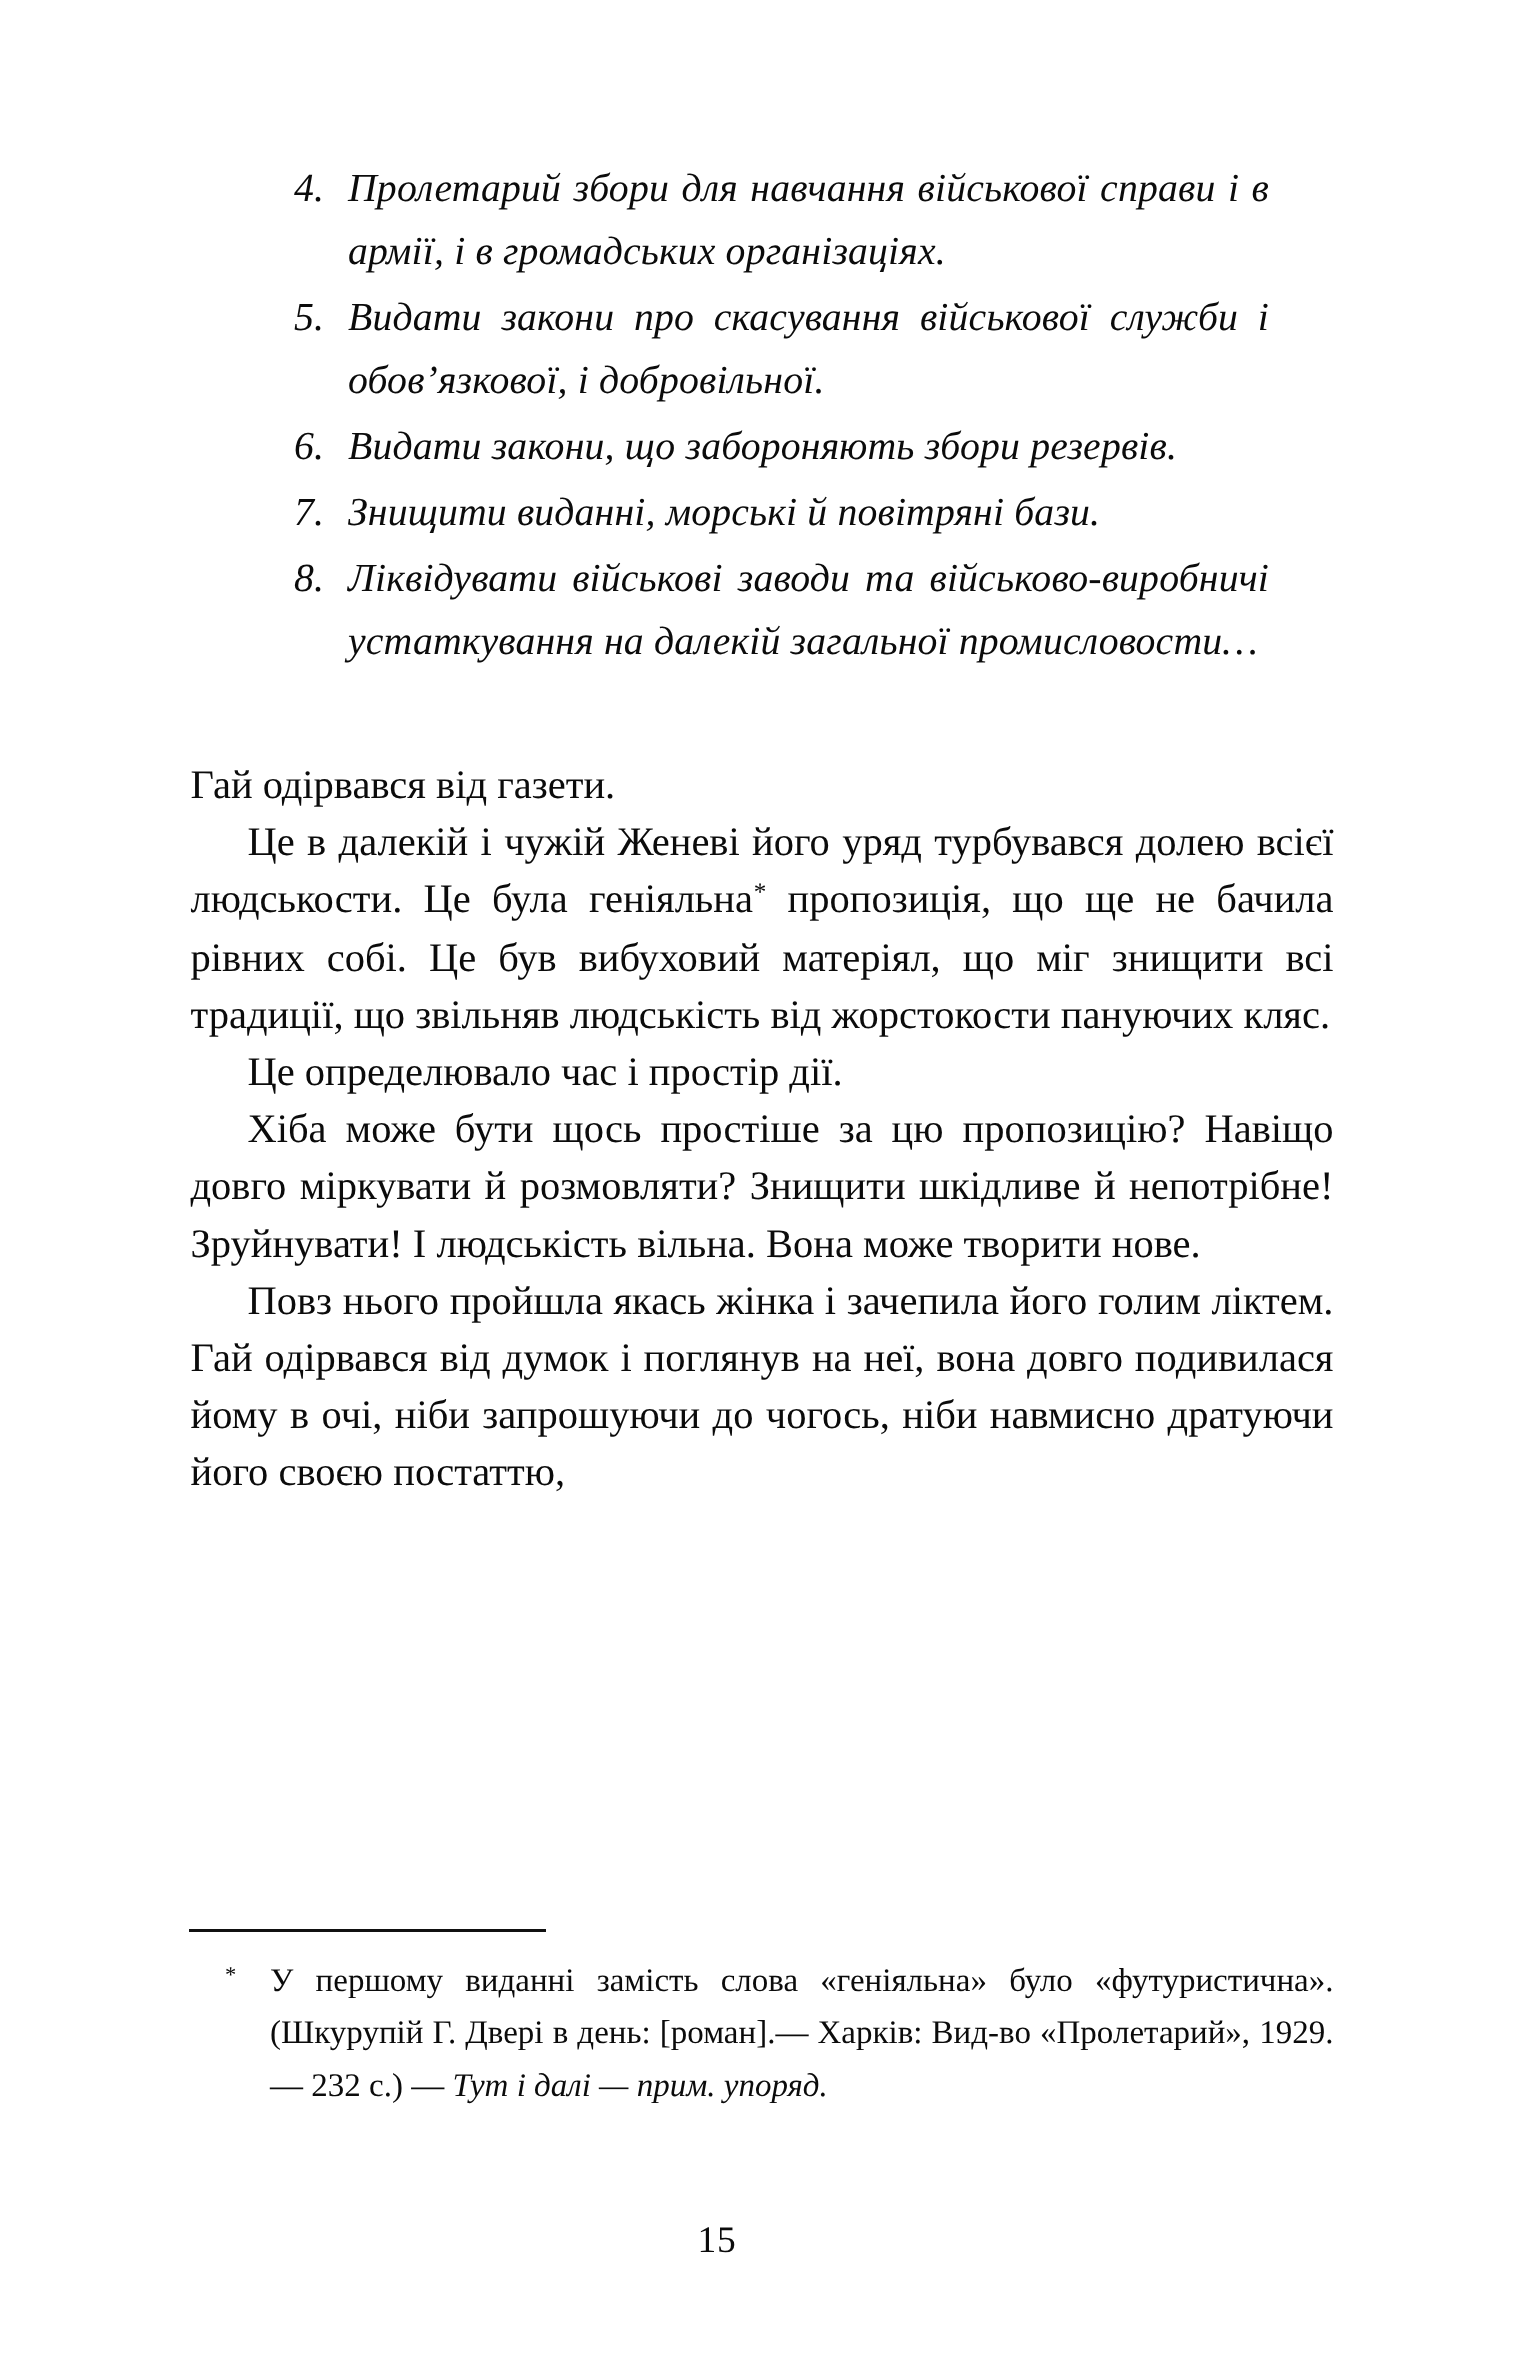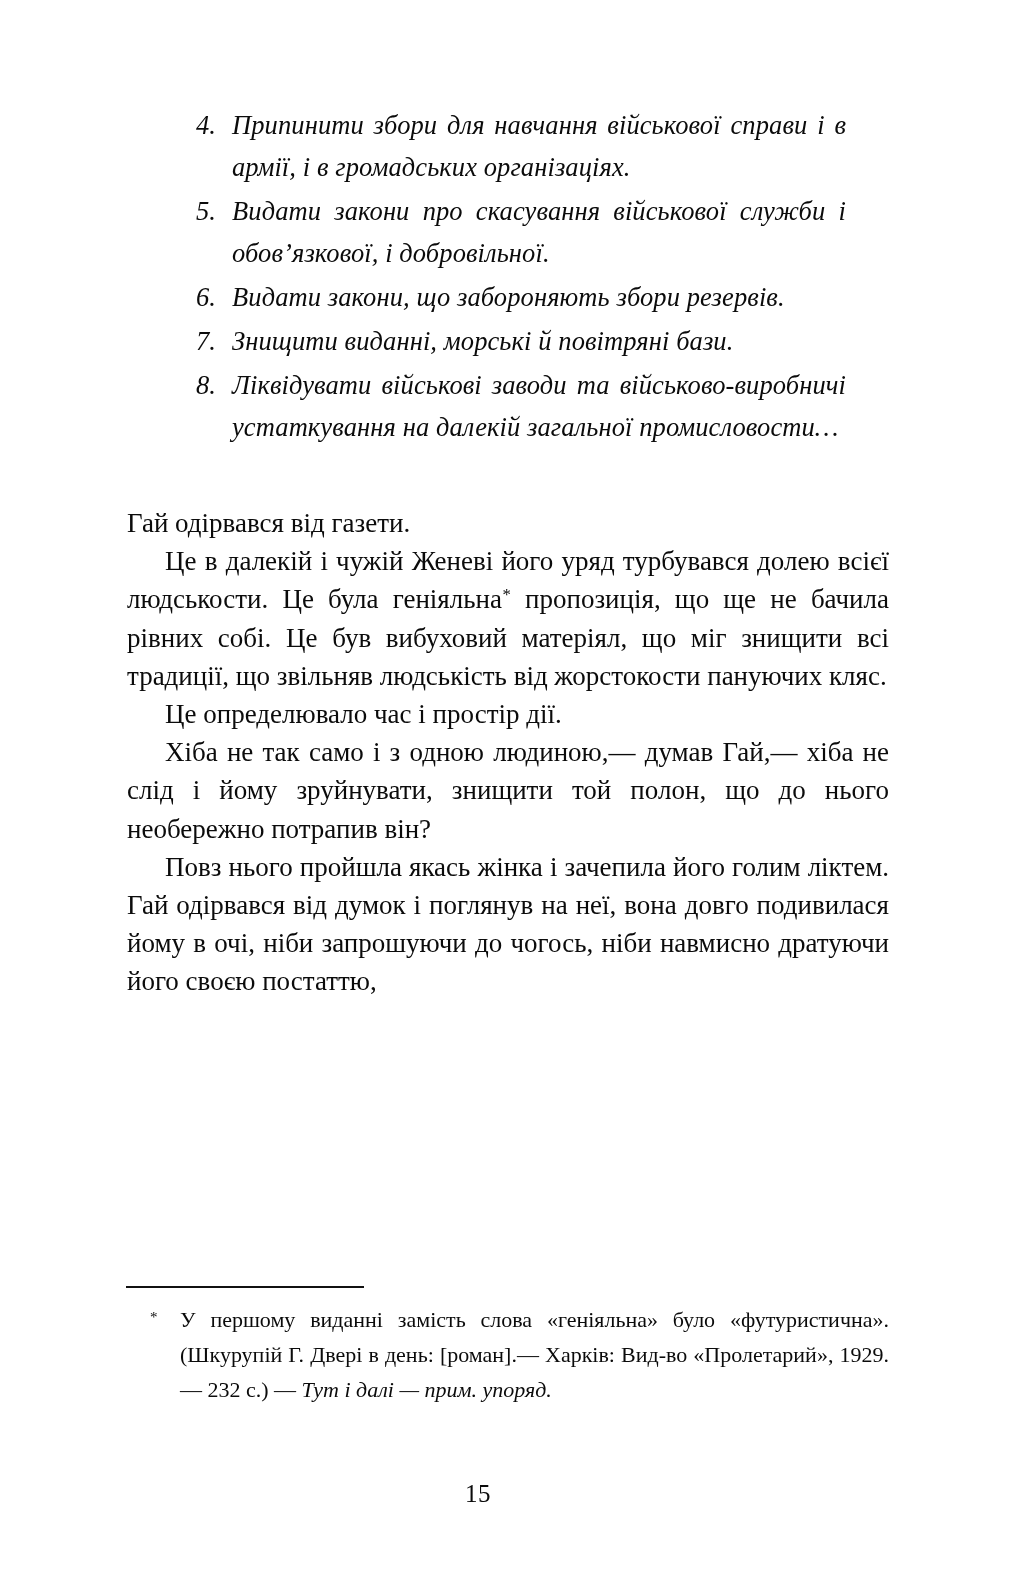--- a/index.html
+++ b/index.html
@@ -143,21 +143,21 @@
 </style>
 </head>
 <body>
 
 <div class="page">
 
   <div class="quote-list">
 
     <div class="quote-item">
       <span class="quote-num">4.</span>
-      <span class="quote-text">Припинити збори для навчання військової справи і в армії, і в громадських організаціях.</span>
+      <span class="quote-text">Пролетарий збори для навчання військової справи і в армії, і в громадських організаціях.</span>
     </div>
 
     <div class="quote-item">
       <span class="quote-num">5.</span>
       <span class="quote-text">Видати закони про скасування військової служби і обов’язкової, і добровільної.</span>
     </div>
 
     <div class="quote-item">
       <span class="quote-num">6.</span>
       <span class="quote-text">Видати закони, що забороняють збори резервів.</span>
@@ -176,22 +176,22 @@
   </div>
 
   <div class="body-text">
 
     <p class="noindent">Гай одірвався від газети.</p>
 
     <p><span>Це в далекій і чужій Женеві його уряд турбувався долею всієї людськости. Це була геніяльна</span><sup class="fn-mark">*</sup><span> пропозиція, що ще не бачила рівних собі. Це був вибуховий матеріял, що міг знищити всі традиції, що звільняв людськість від жорстокости пануючих кляс.</span></p>
 
     <p>Це определювало час і простір дії.</p>
 
-
-    <p>Хіба не так само і з одною людиною,— думав Гай,— хіба не слід і йому зруйнувати, знищити той полон, що до нього необережно потрапив він?</p>
+    <p>Хіба може бути щось простіше за цю пропозицію? Навіщо довго міркувати й розмовляти? Знищити шкідливе й непотрібне! Зруйнувати! І людськість вільна. Вона може творити нове.</p>
+
 
     <p>Повз нього пройшла якась жінка і зачепила його голим ліктем. Гай одірвався від думок і поглянув на неї, вона довго подивилася йому в очі, ніби запрошуючи до чогось, ніби навмисно дратуючи його своєю постаттю,</p>
 
   </div>
 
   <hr class="footnote-rule">
 
   <div class="footnote">
     <div class="footnote-row">
       <span class="footnote-mark">*</span>

